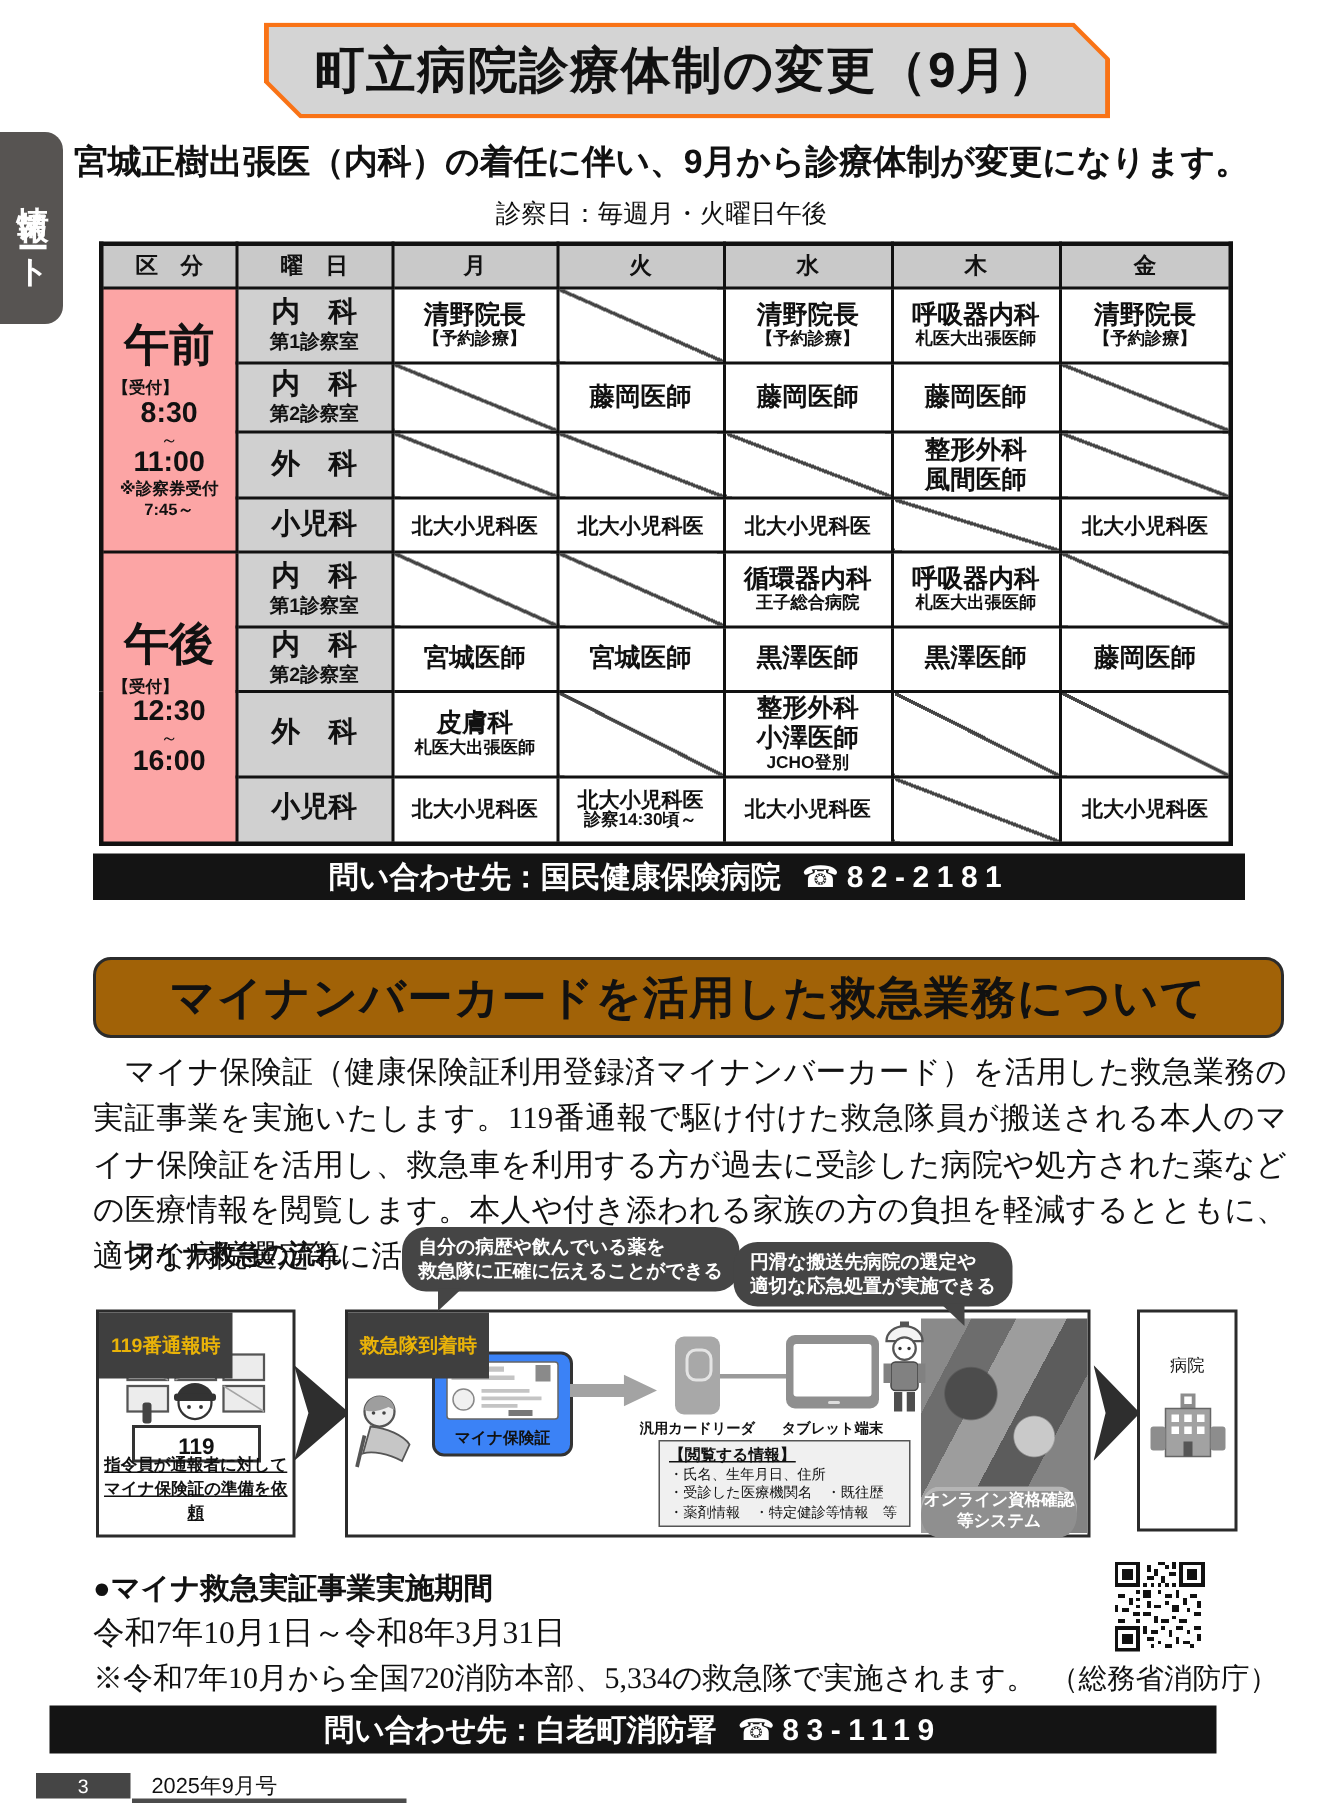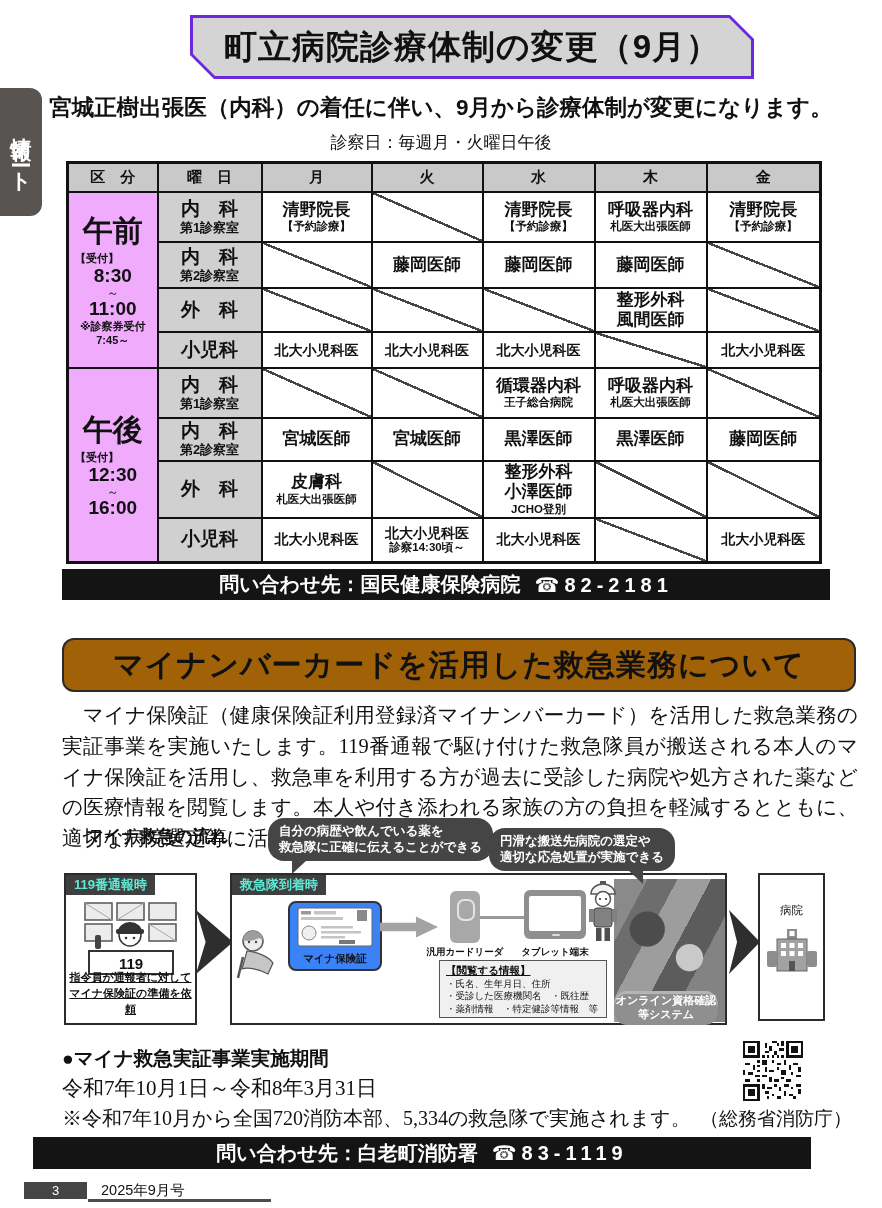--- a/index.html
+++ b/index.html
@@ -8,35 +8,35 @@
     font-family:"Liberation Sans","DejaVu Sans",sans-serif;color:#111;overflow:hidden;
   }
   
   .side-tab{
     position:absolute;left:0;top:88px;width:42px;height:128px;background:#575452;color:#fff;
     border-radius:0 12px 12px 0;writing-mode:vertical-rl;text-orientation:upright;
     font-size:21px;font-weight:bold;display:flex;align-items:center;justify-content:center;letter-spacing:3px;
   }
   
   .title1-outer{
-    position:absolute;left:190px;top:15px;width:564px;height:64px;background:#6d28d9;
+    position:absolute;left:176px;top:15px;width:564px;height:64px;background:#f97316;
     clip-path:polygon(0 0, calc(100% - 24px) 0, 100% 24px, 100% 100%, 24px 100%, 0 calc(100% - 24px));
   }
   .title1-inner{
     position:absolute;left:3px;top:3px;right:3px;bottom:3px;background:#d4d4d4;
     clip-path:polygon(0 0, calc(100% - 22px) 0, 100% 22px, 100% 100%, 22px 100%, 0 calc(100% - 22px));
     display:flex;align-items:center;justify-content:center;font-size:33px;font-weight:bold;letter-spacing:1px;
   }
   .intro{position:absolute;left:0;top:92px;width:882px;text-align:center;font-size:22.5px;font-weight:bold;}
   .schedule-note{position:absolute;left:0;top:131px;width:882px;text-align:center;font-size:17px;}
   
   table.sched{position:absolute;left:66px;top:161px;border-collapse:collapse;table-layout:fixed;width:753px;border:3.5px solid #111;}
   table.sched th,table.sched td{border:2.5px solid #111;padding:0;text-align:center;vertical-align:middle;}
   table.sched th{background:#c9c9c9;font-size:15px;font-weight:bold;height:27px;}
-  td.group{background:#f0abfc;}
+  td.group{background:#fca5a5;}
   td.dept{background:#d0d0d0;}
   .dept-main{font-size:19px;font-weight:bold;line-height:1.1;}
   .dept-sub{font-size:13px;font-weight:bold;line-height:1.2;}
   .period-big{font-size:30px;font-weight:bold;line-height:1.1;margin:2px 0 4px 0;}
   .recep{font-size:11px;font-weight:bold;text-align:left;padding-left:6px;}
   .rtime{font-size:19px;font-weight:bold;line-height:1.1;}
   .rtilde{font-size:12px;line-height:1;}
   .rnote{font-size:11px;font-weight:bold;line-height:1.25;}
   .tl{line-height:1.2;}
   .lg{font-size:17px;font-weight:bold;}
@@ -73,21 +73,21 @@
   .b1{left:268px;top:0px;}
   .b1::after{left:24px;bottom:-13px;border-top:15px solid #454545;border-right:16px solid transparent;}
   .b2{left:489px;top:10px;}
   .b2::after{right:32px;bottom:-13px;border-top:15px solid #454545;border-left:16px solid transparent;}
   .b3{left:678px;top:10px;}
   .b3::after{left:98px;bottom:-14px;border-top:16px solid #454545;border-left:11px solid transparent;border-right:4px solid transparent;}
   .step-box{position:absolute;background:#fff;border:2.5px solid #2b2b2b;box-sizing:border-box;}
   .box1{left:64px;top:55px;width:133px;height:152px;}
   .box2{left:230px;top:55px;width:497px;height:152px;}
   .box3{left:758px;top:55px;width:67px;height:148px;}
-  .step-header{position:absolute;left:0;top:0;background:#3f3f3f;color:#5eead4;font-size:13px;font-weight:bold;padding:1px 8px;z-index:3;}
+  .step-header{position:absolute;left:0;top:0;background:#3f3f3f;color:#eab308;font-size:13px;font-weight:bold;padding:13px 8px;z-index:3;}
   .big-arrow{position:absolute;background:#2e2e2e;clip-path:polygon(0 0,100% 50%,0 100%,26% 50%);}
   .a1{left:196px;top:92px;width:37px;height:64px;}
   .a2{left:729px;top:92px;width:31px;height:64px;}
   .cap{position:absolute;bottom:5px;left:3px;right:3px;text-align:center;font-size:11px;font-weight:bold;line-height:1.45;}
   .cap div{text-decoration:underline;}
   .dispatcher{position:absolute;left:15px;top:26px;}
   
   .patient{position:absolute;left:4px;top:52px;}
   .card-wrap{position:absolute;left:56px;top:26px;width:90px;height:66px;border:2px solid #333;border-radius:8px;background:#3b82f6;text-align:center;}
   .card-wrap svg{margin-top:4px;}

